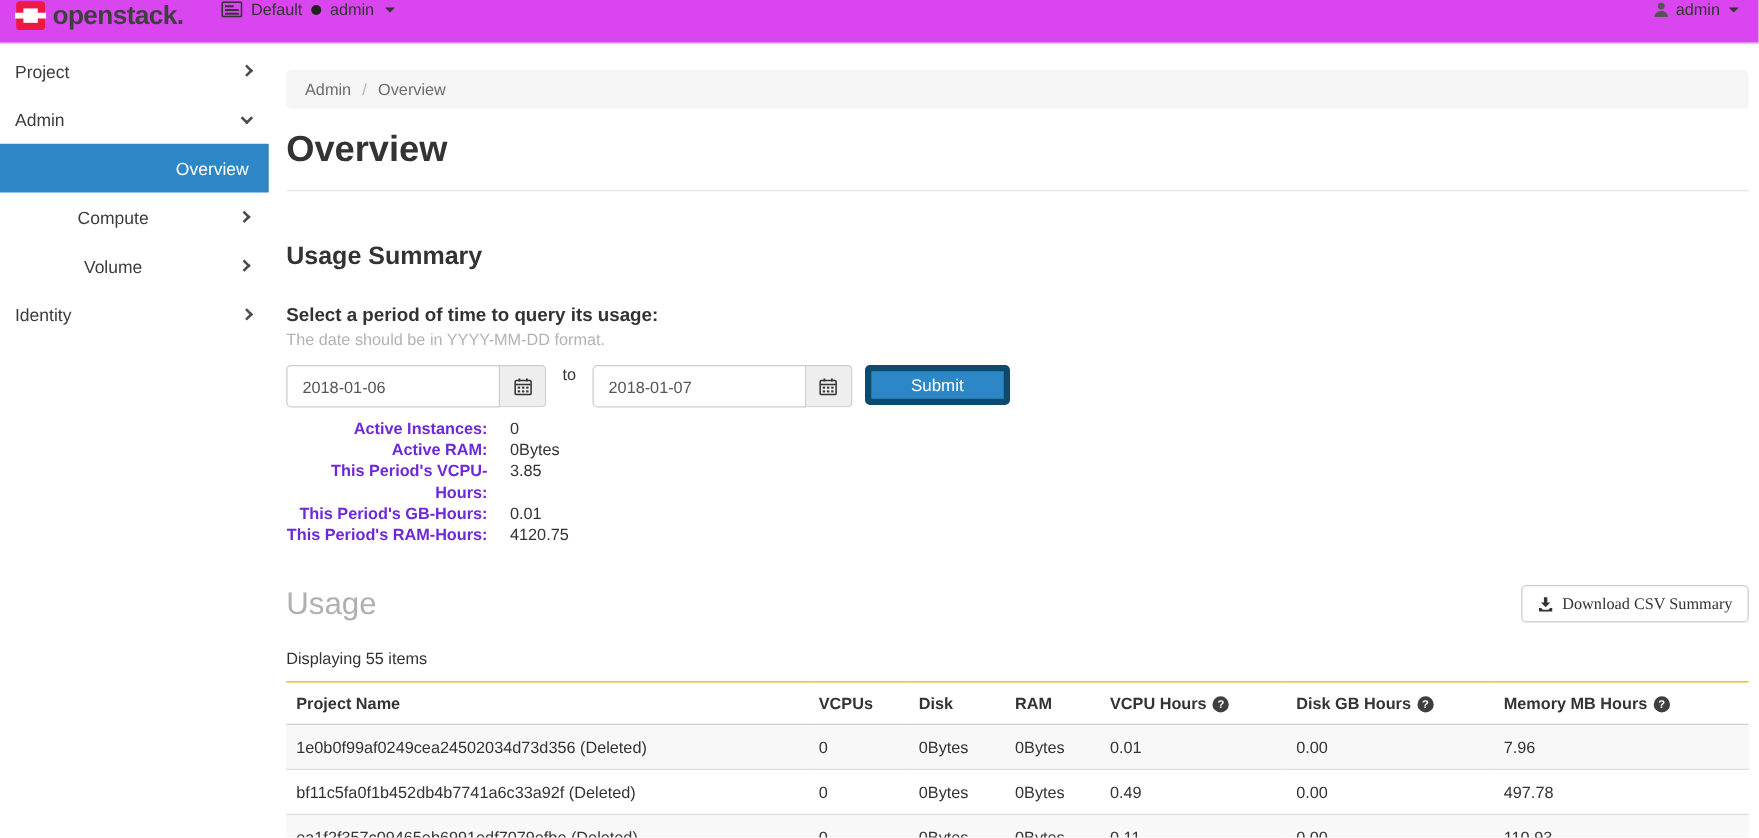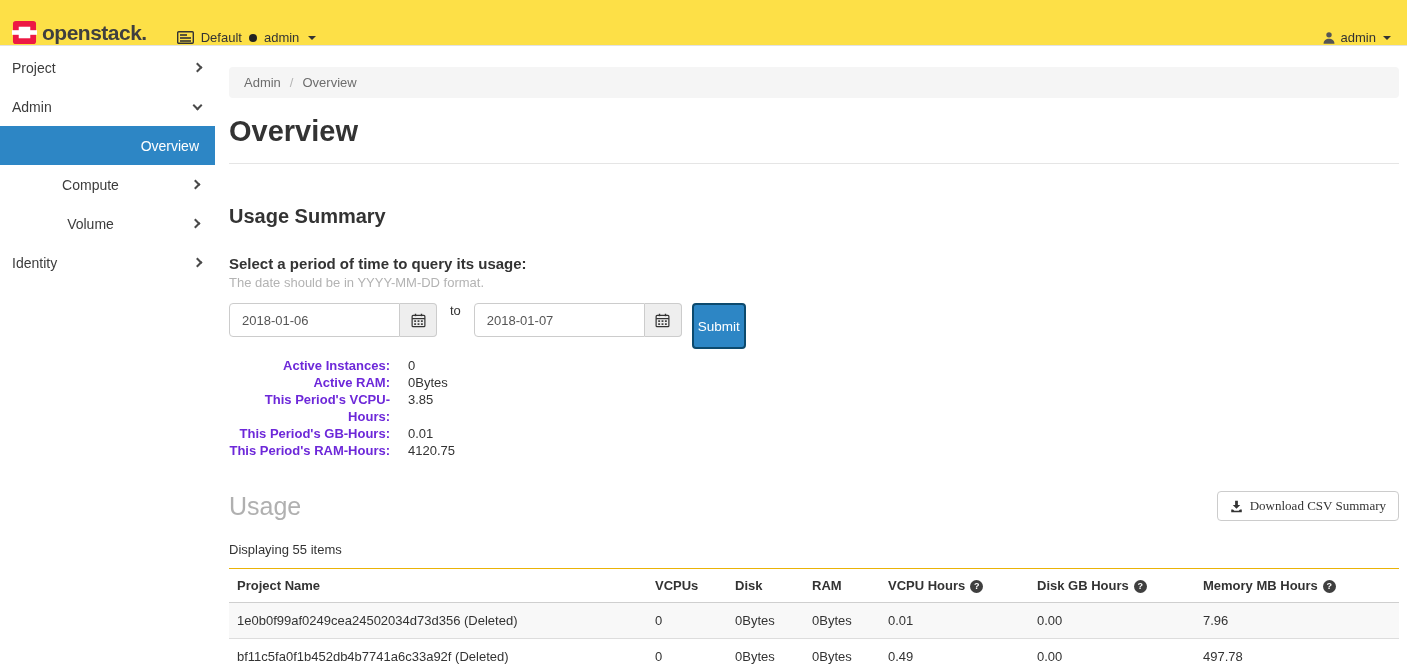--- a/index.html
+++ b/index.html
@@ -1,21 +1,21 @@
 <!DOCTYPE html>
 <html><head>
 <meta charset="utf-8">
 <style>
   * { margin:0; padding:0; box-sizing:border-box; }
   html,body { width:1407px; height:670px; overflow:hidden; background:#fff;
               font-family:"Liberation Sans", sans-serif; color:#333; }
 
   
-  .topnav { height:46px; display:flex; align-items:flex-end; padding:0 12px;
-            border-bottom:1px solid #e2e2e2; background:#fde047; }
+  .topnav { height:35px; display:flex; align-items:flex-start; padding:0 12px;
+            border-bottom:1px solid #e2e2e2; background:#d946ef; }
   .brand { display:flex; align-items:center; gap:5px; }
   .brand-text { font-size:21px; font-weight:700; color:#3f3f3f; letter-spacing:-0.5px; }
   .context-switcher { display:flex; align-items:center; gap:7px; margin-left:30px;
                       font-size:13px; color:#333; cursor:pointer; }
   .dot-sep { width:8px; height:8px; border-radius:50%; background:#222; display:inline-block; }
   .caret { display:inline-block; width:0; height:0; border-left:4px solid transparent;
            border-right:4px solid transparent; border-top:4px solid #333; margin-left:2px; }
   .topnav-spacer { flex:1; }
   .user-menu { display:flex; align-items:center; gap:5px; font-size:13px; cursor:pointer; padding-right:4px; }
 
@@ -52,22 +52,22 @@
   
   .date-form { margin-top:13px; display:flex; align-items:flex-start; }
   .input-group { display:flex; height:34px; }
   .form-control { width:171px; height:34px; border:1px solid #ccc; border-radius:4px 0 0 4px;
                   padding:6px 12px; font-size:13px; color:#555;
                   font-family:"Liberation Sans", sans-serif; outline:none; }
   .input-addon { width:37px; height:34px; background:#eee; border:1px solid #ccc; border-left:none;
                  border-radius:0 4px 4px 0; display:flex; align-items:center; justify-content:center;
                  cursor:pointer; }
   .to-label { margin:0 13px; font-size:13px; color:#333; }
-  .btn-primary { margin-left:10px; height:46px; padding:0 4px; background:#2d86c5;
-                 border:2px solid #0c4a6e; border-radius:4px; color:#fff; font-size:13.5px;
+  .btn-primary { margin-left:10px; height:32px; padding:0 32px; background:#2d86c5;
+                 border:5px solid #0c4a6e; border-radius:4px; color:#fff; font-size:13.5px;
                  cursor:pointer; font-family:"Liberation Sans", sans-serif; }
 
   
   .stats { margin-top:8px; font-size:13px; }
   .stat-row { display:flex; line-height:17px; }
   .stat-label { width:161px; text-align:right; font-weight:700; color:#6d28d9; }
   .stat-value { margin-left:18px; color:#333; }
 
   
   .table-header-bar { margin-top:32px; display:flex; align-items:center; justify-content:space-between; }

